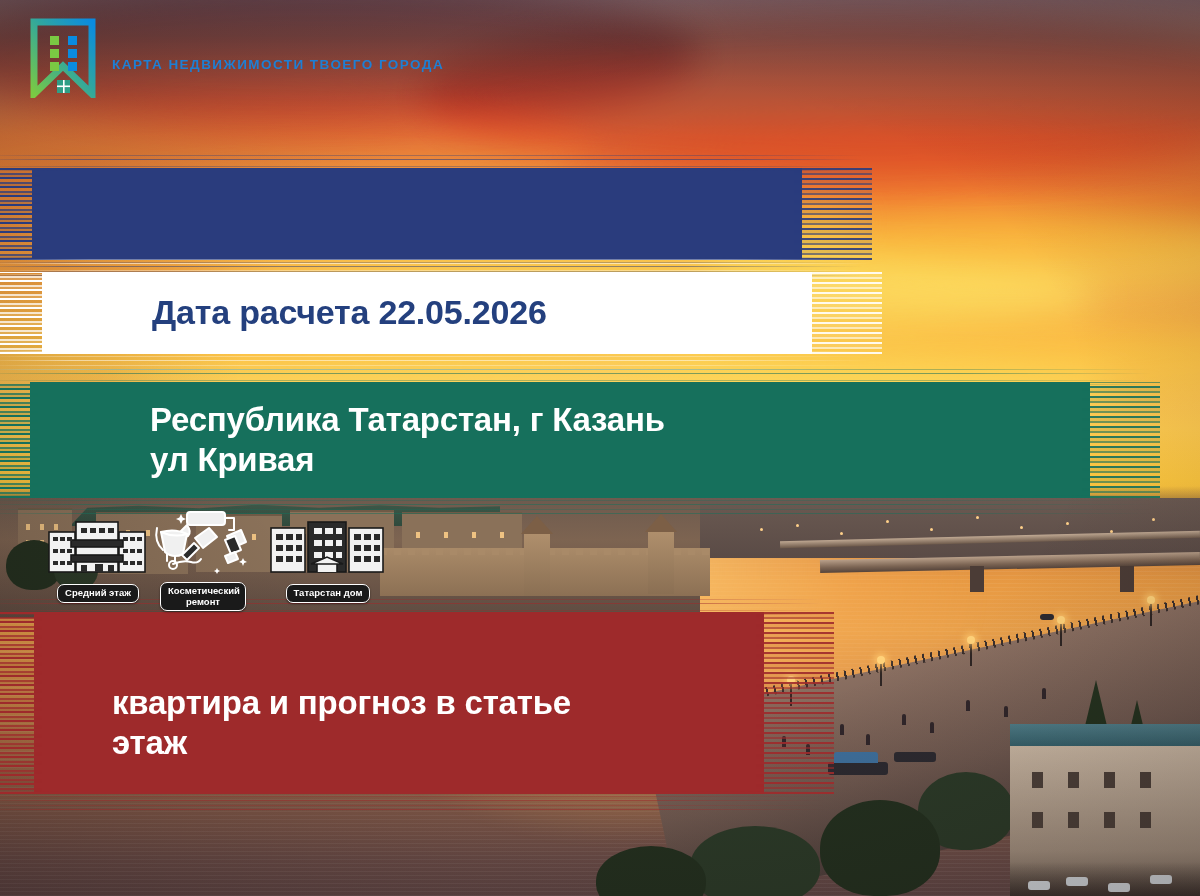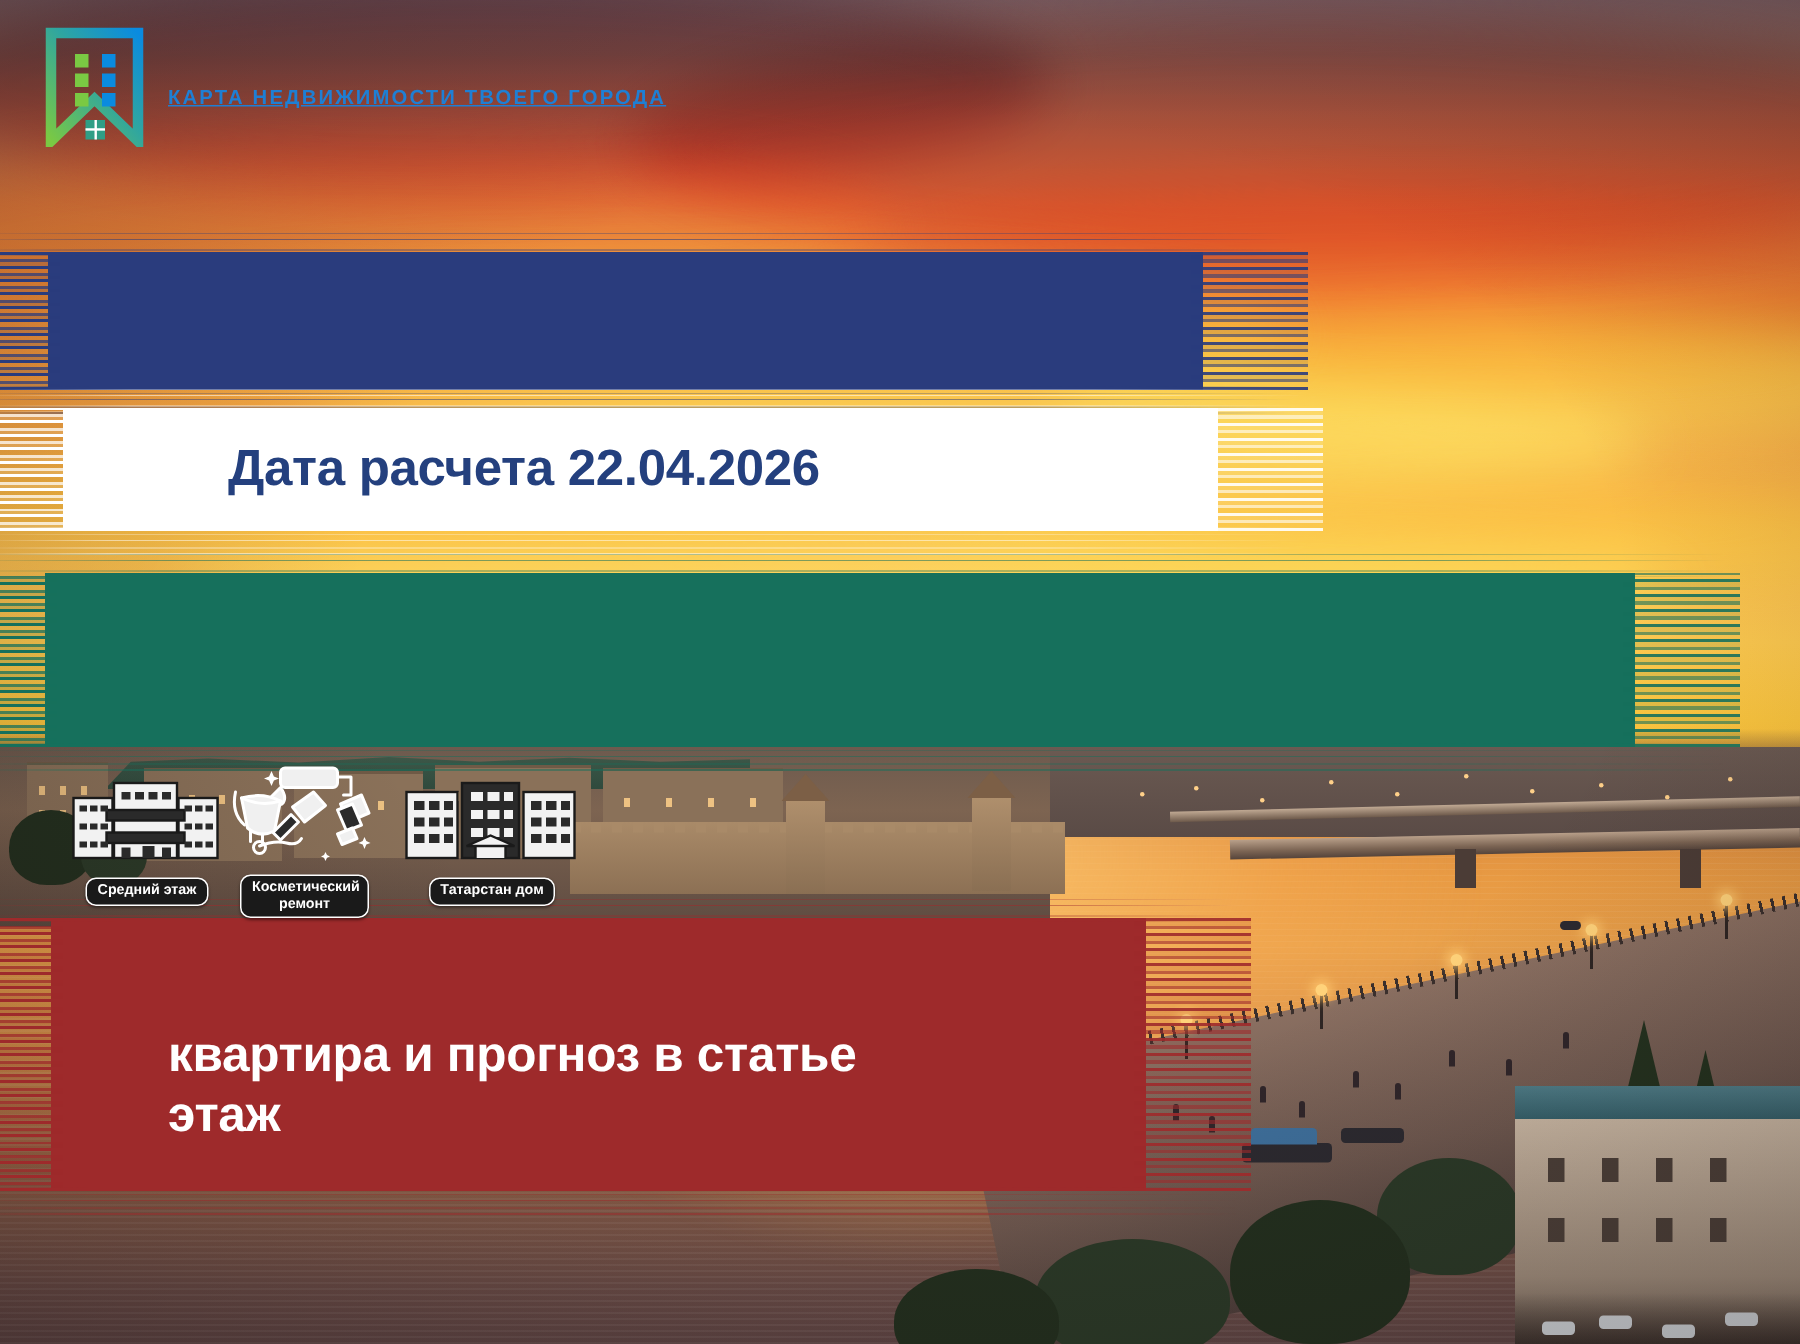--- a/index.html
+++ b/index.html
@@ -251,21 +251,21 @@
   #band-cta     .band-text{ color:#ffffff; font-size:33px; padding-left:78px; }
 
   
   #logo{
     position:absolute; left:28px; top:18px; display:flex; align-items:center; gap:14px;
     z-index:8;
   }
   #logo .mark{ width:70px; height:80px; flex:none; }
   .logo-words{ display:flex; flex-direction:column; }
   .logo-name{ font-size:56px; font-weight:800; color:#1f3d91; line-height:1; letter-spacing:-1px; }
-  .logo-tag{ font-size:13.5px; font-weight:700; color:#1e7fd4; letter-spacing:1.45px; margin-top:12px;text-decoration:underline; }
+  .logo-tag{ font-size:13.5px; font-weight:700; color:#1e7fd4; letter-spacing:1.45px; margin-top:12px; }
 
   
   #features{ position:absolute; left:40px; top:508px; width:360px; height:100px; z-index:7; }
   .feature{ position:absolute; text-align:center; }
   .feature .art{ display:block; margin:0 auto; }
   .feature .cap{
     display:inline-block;
     background:#1a1a1a; color:#ffffff;
     border:1.6px solid #ffffff; border-radius:7px;
     font-size:9.5px; font-weight:700; line-height:1.12;
@@ -456,27 +456,31 @@
       <span class="fray-top"></span>
         <span class="fray-bot"></span>
     </span>
   </div>
 
   <div class="band" id="band-date">
     <span class="paint">
       <span class="fray-top"></span>
         <span class="fray-bot"></span>
     </span>
-    <span class="band-text">Дата расчета 22.04.2026</span>
+    <span class="band-text">Дата расчета 22.05.2026</span>
   </div>
 
   <div class="band" id="band-address">
     <span class="paint">
       <span class="fray-top"></span>
         <span class="fray-bot"></span>
+    </span>
+    <span class="band-text">
+      <span>Республика Татарстан, г Казань</span><br>
+      <span>ул Кривая</span>
     </span>
   </div>
 
   <div class="band" id="band-cta">
     <span class="paint">
       <span class="fray-top"></span>
         <span class="fray-bot"></span>
     </span>
     <span class="band-text">
       <br>

